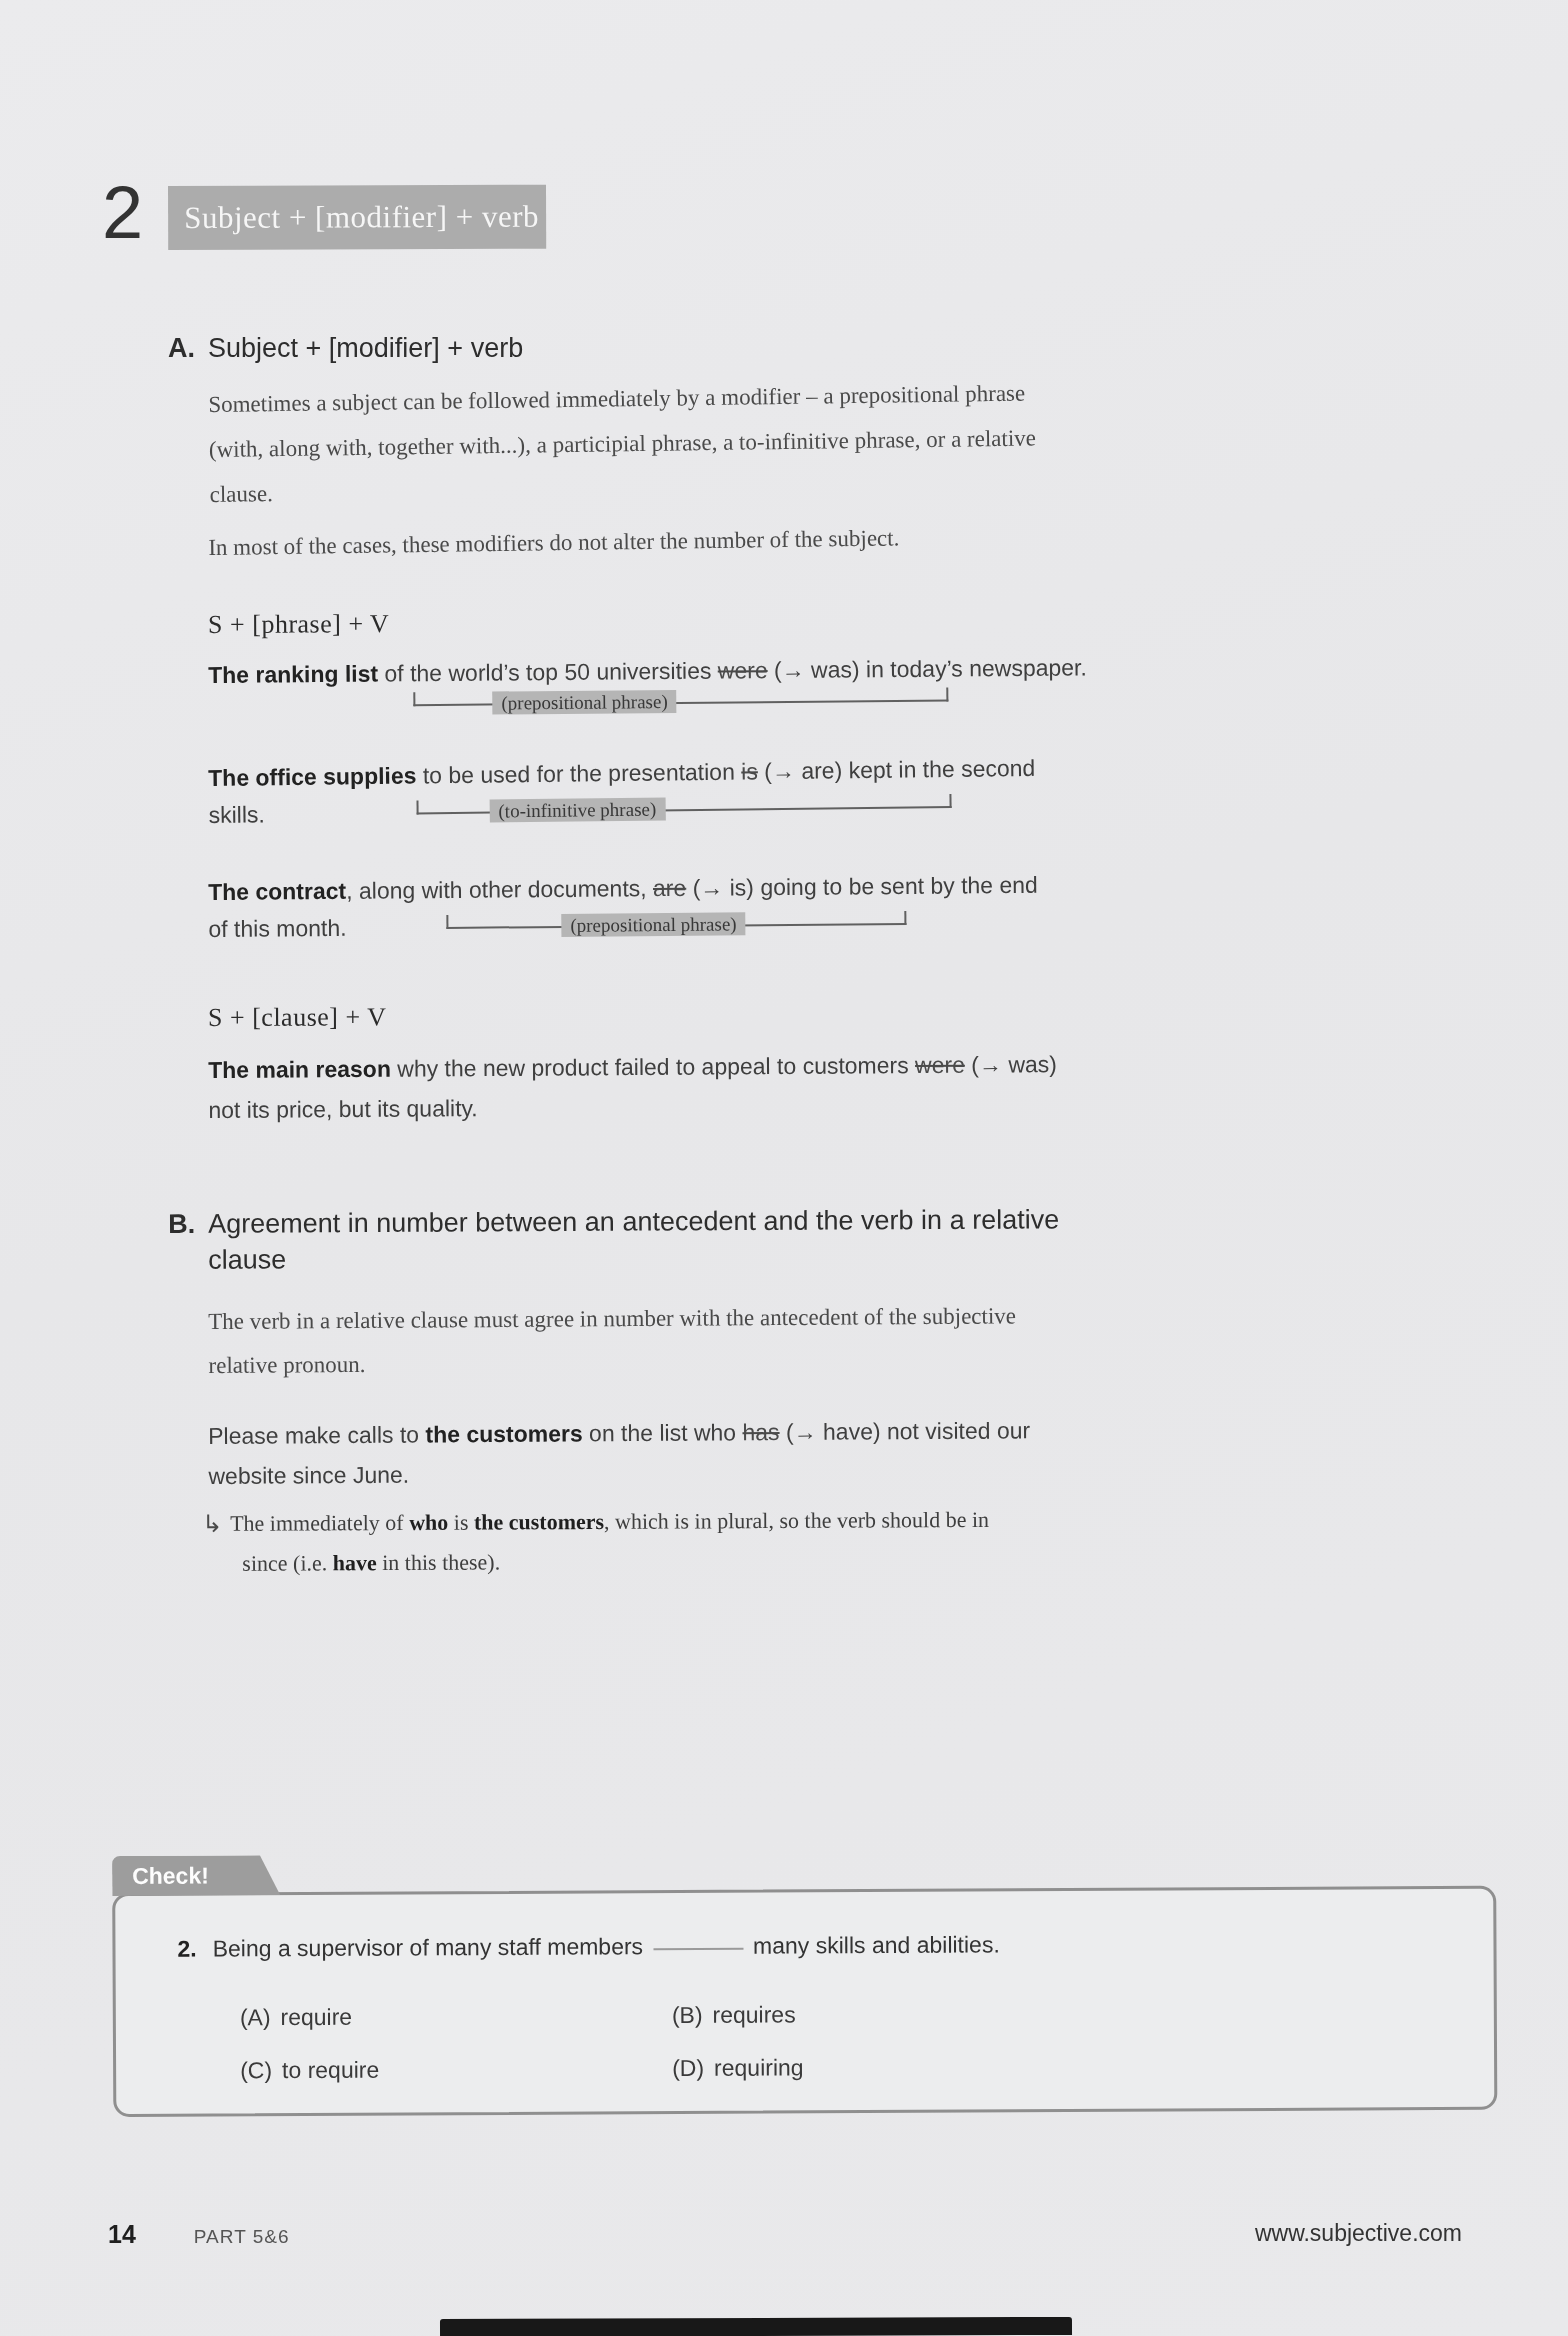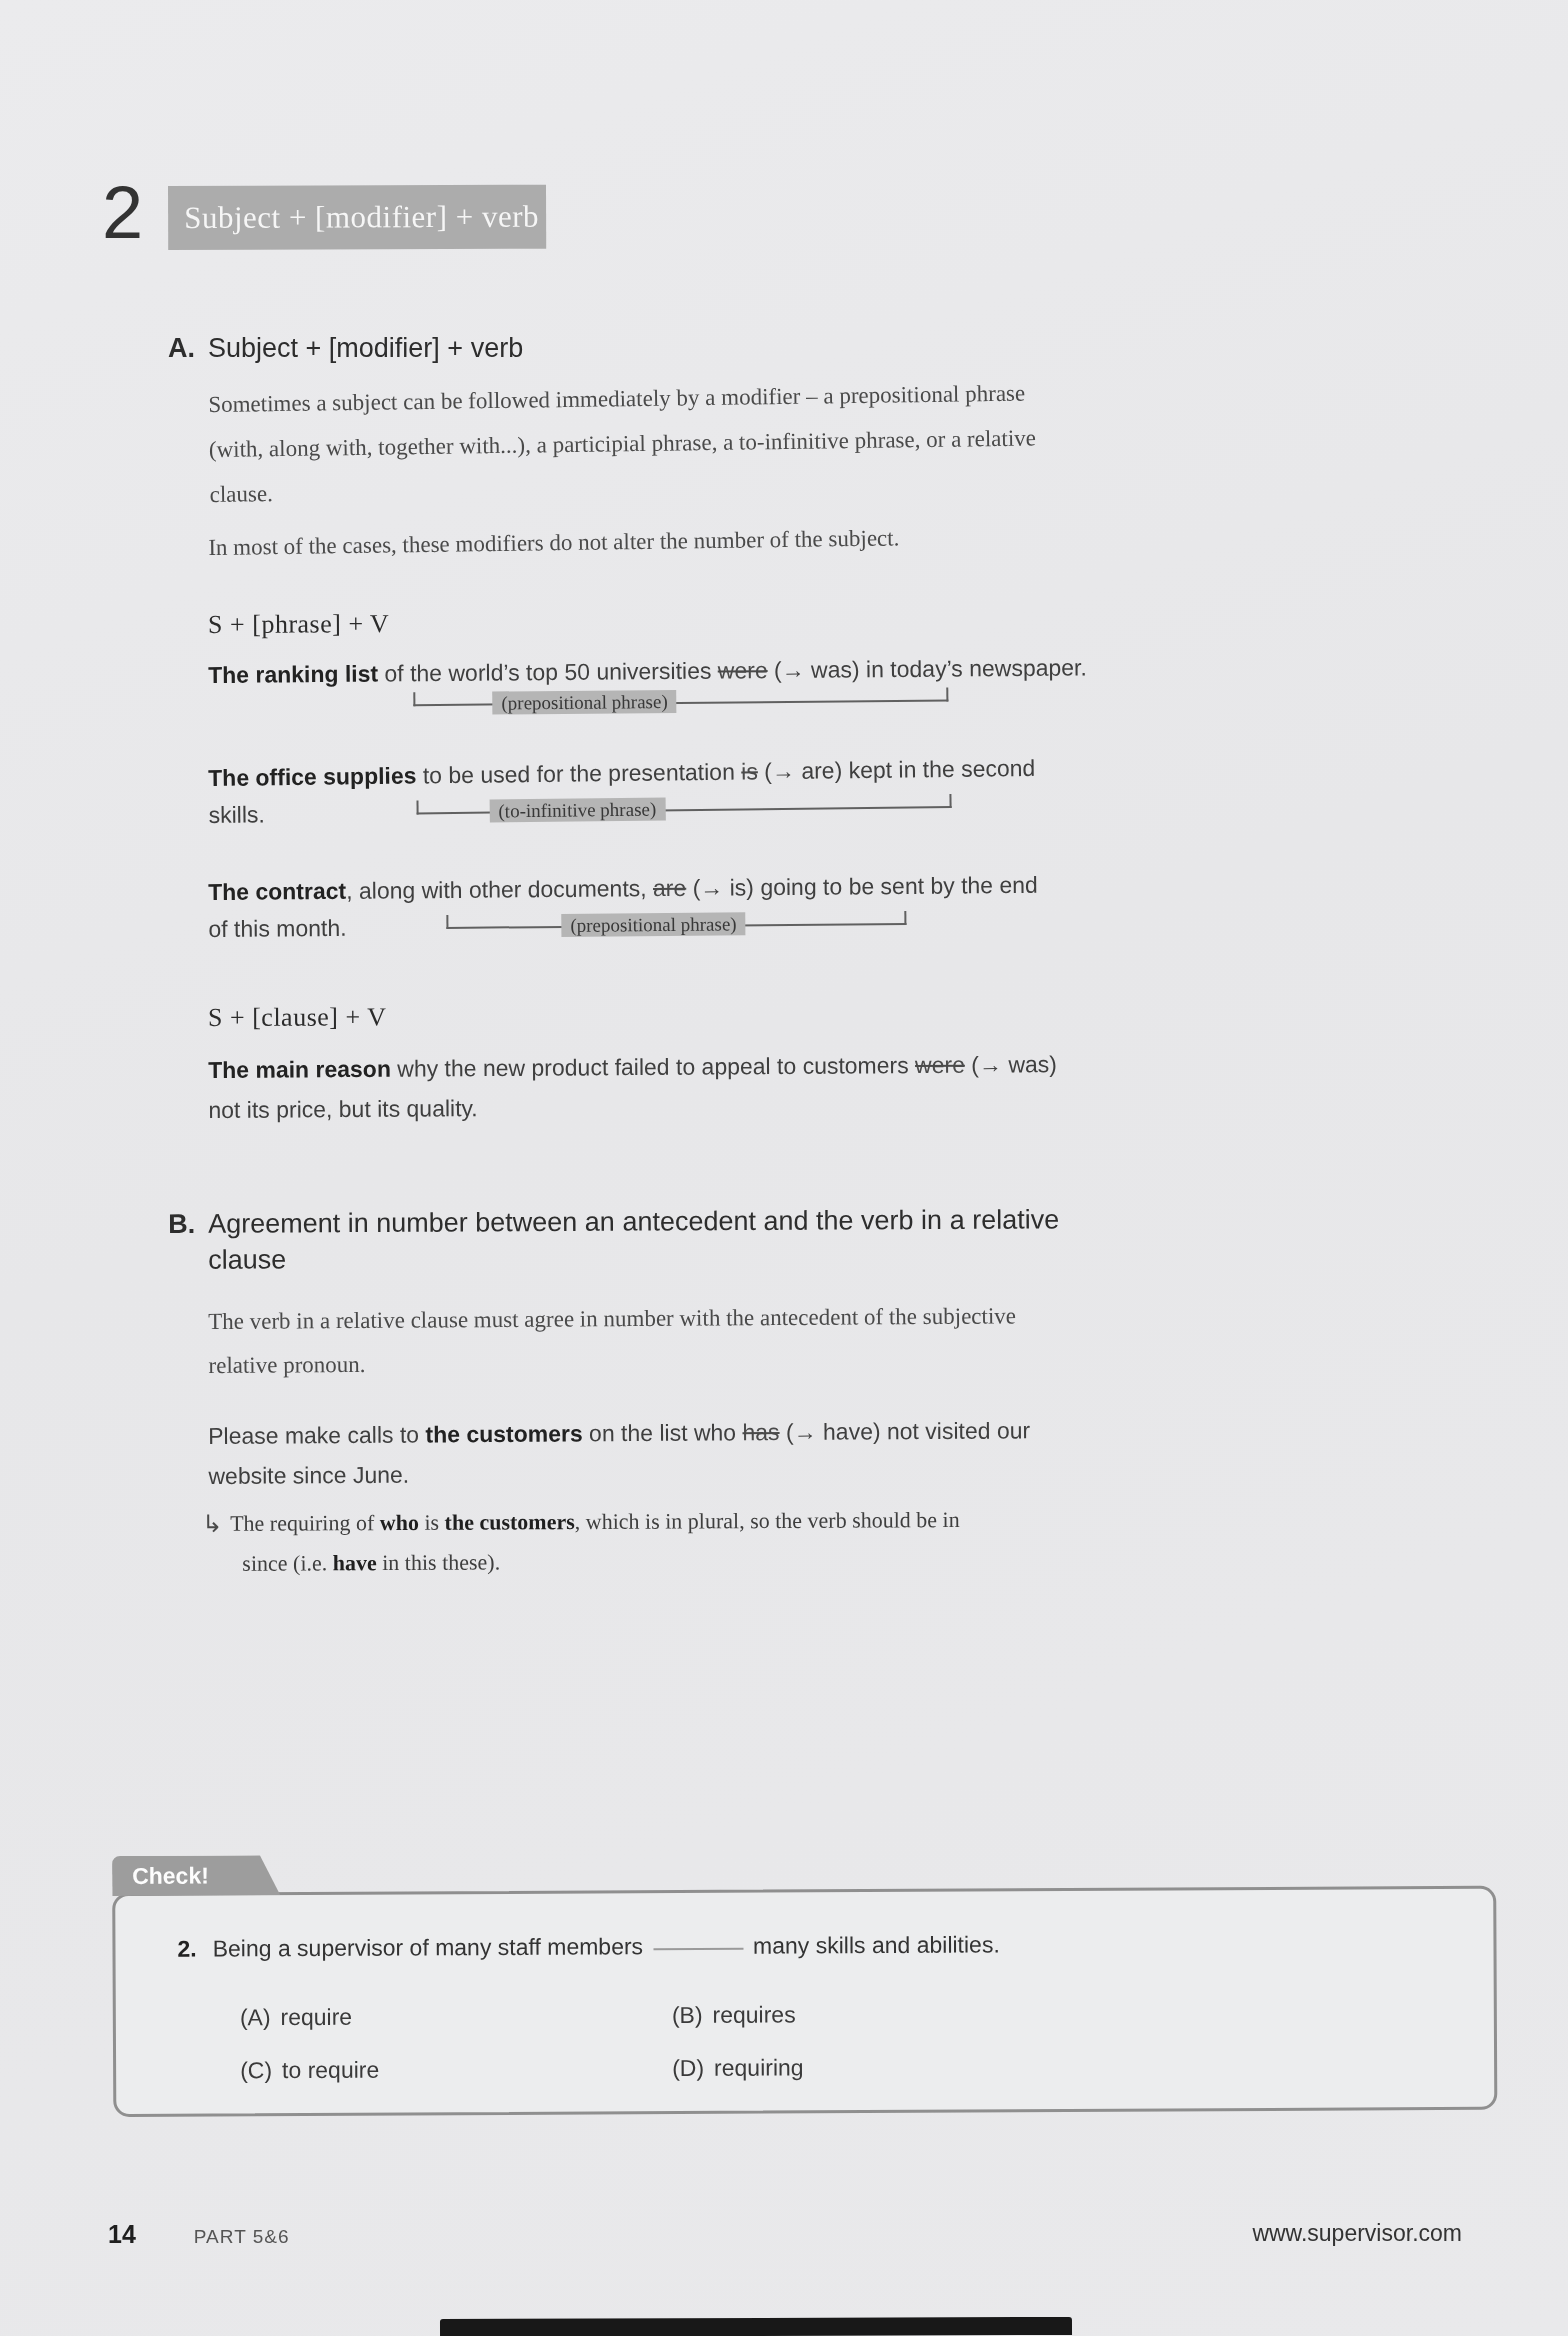--- a/index.html
+++ b/index.html
@@ -180,21 +180,21 @@
     <div class="ex sk4" style="margin-top:28px;line-height:40px;">
       <div>
         <span>Please make calls to </span><b>the customers</b><span> on the list who </span><s>has</s> <span class="corr">(→ have)</span><span> not visited our</span>
       </div>
       <div>website since June.</div>
     </div>
 
     <div class="note sk3">
       <span class="marker">↳</span>
       <span>
-        <span><span>The requiring of </span><b>who</b><span> is </span><b>the customers</b><span>, which is in plural, so the verb should be in</span></span><br>
+        <span><span>The immediately of </span><b>who</b><span> is </span><b>the customers</b><span>, which is in plural, so the verb should be in</span></span><br>
         <span class="l2"><span>since (i.e. </span><b>have</b><span> in this these).</span></span>
       </span>
     </div>
   </div>
 
   <div class="check">
     <div class="check-tab">
       <span>Check! Check!</span>
     </div>
     <div class="check-box">
@@ -207,16 +207,16 @@
         <div class="opt"><span class="olab">(C)</span><span>to require</span></div>
         <div class="opt"><span class="olab">(D)</span><span>requiring</span></div>
       </div>
     </div>
   </div>
 
   <div class="footer-left">
     <b>14</b>
     <span class="footer-part">PART 5&amp;6</span>
   </div>
-  <div class="footer-right">www.supervisor.com</div>
+  <div class="footer-right">www.subjective.com</div>
 
   <div class="bottom-bar"></div>
 </div>
 
 </body></html>

